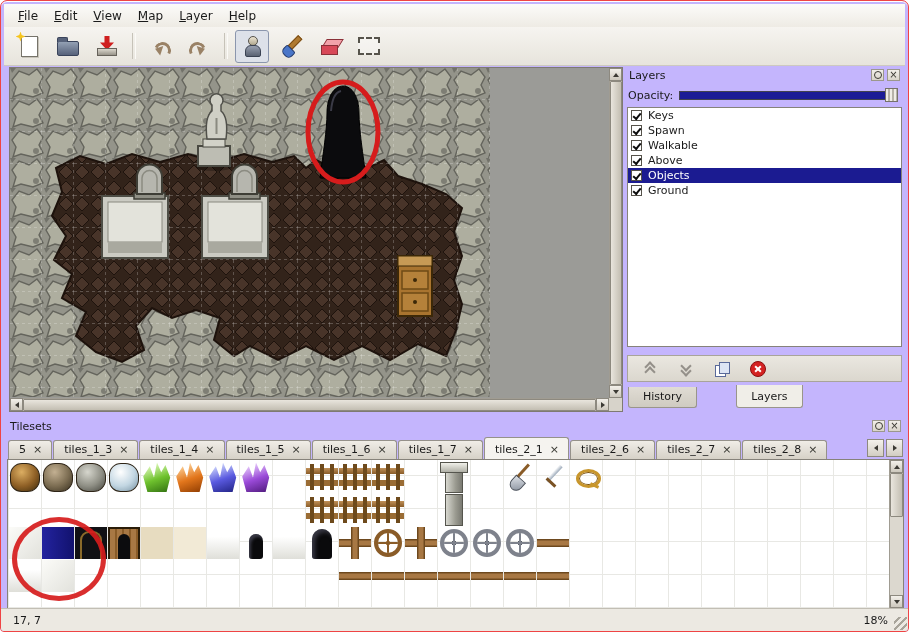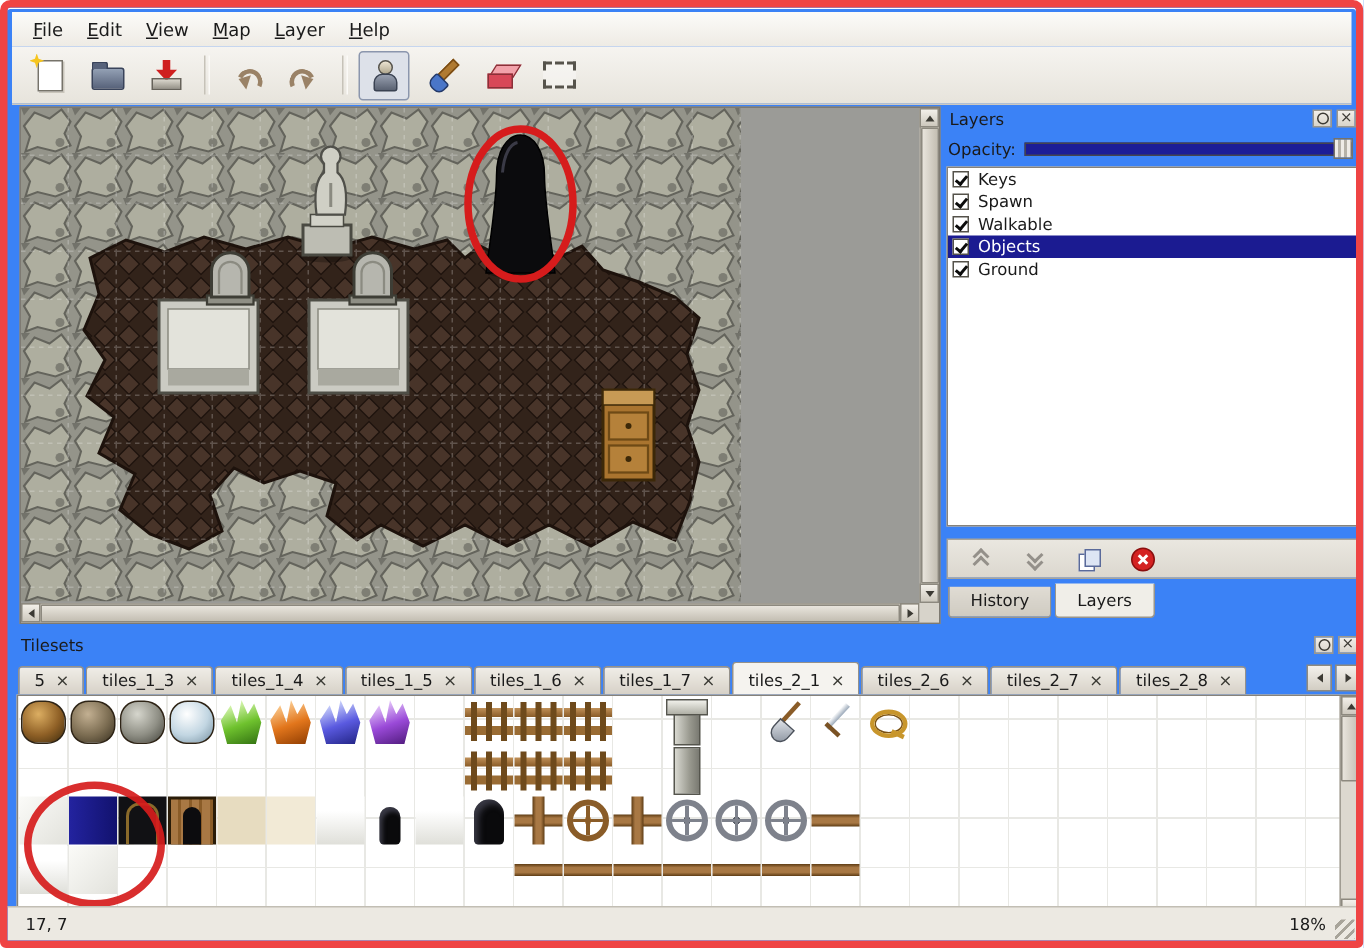--- a/index.html
+++ b/index.html
@@ -1,17 +1,17 @@
 <!DOCTYPE html>
 <html><head>
 <meta charset="utf-8">
 <style>
   html,body{margin:0;padding:0;background:#fff;}
   body{width:909px;height:632px;position:relative;font-family:"DejaVu Sans","Liberation Sans",sans-serif;color:#1a1a1a;-webkit-font-smoothing:antialiased;}
-  .window{position:absolute;inset:0;background:#3b82f6;border:5px solid #ef4444;border-radius:7px 7px 4px 4px;overflow:hidden;box-shadow:inset 0 1px 0 #fff;}
+  .window{position:absolute;inset:0;background:#c4b5fd;border:1px solid #ef4444;border-radius:7px 7px 4px 4px;overflow:hidden;box-shadow:inset 0 1px 0 #fff;}
   .spacer{flex:1;}
   u{text-decoration:underline;}
 
   
   .menu-bar{position:absolute;left:3px;right:3px;top:3px;height:23px;display:flex;align-items:center;padding-left:6px;background:linear-gradient(#fcfbf9,#eeebe4);font-size:12px;}
   .menu-item{padding:3px 8px;cursor:default;}
 
   
   .toolbar{position:absolute;left:3px;right:3px;top:26px;height:38px;display:flex;align-items:center;padding-left:8px;background:linear-gradient(#f6f4f0,#e7e4dc);border-bottom:1px solid #cdc9c0;}
   .tool-btn{width:32px;height:31px;margin-right:5px;display:flex;align-items:center;justify-content:center;border:1px solid transparent;border-radius:3px;}
@@ -87,21 +87,21 @@
   .ic-raise-icon::before{top:1px;}.ic-raise-icon::after{top:6px;}
   .ic-lower-icon::before,.ic-lower-icon::after{content:"";position:absolute;left:2px;width:6px;height:6px;border-right:2px solid #94908a;border-bottom:2px solid #94908a;transform:rotate(45deg);}
   .ic-lower-icon::before{top:0;}.ic-lower-icon::after{top:5px;}
   .ic-duplicate-icon{position:relative;width:15px;height:14px;}
   .ic-duplicate-icon::before{content:"";position:absolute;left:0;top:3px;width:9px;height:10px;background:#fff;border:1px solid #5a6a9a;}
   .ic-duplicate-icon::after{content:"";position:absolute;left:4px;top:0;width:9px;height:10px;background:#dde5f4;border:1px solid #5a6a9a;}
   .ic-delete-icon{position:relative;width:16px;height:16px;border-radius:50%;background:#d42222;border:1px solid #8a0e0e;box-sizing:border-box;}
   .ic-delete-icon::before,.ic-delete-icon::after{content:"";position:absolute;left:3px;top:6px;width:8px;height:2px;background:#fff;}
   .ic-delete-icon::before{transform:rotate(45deg);}
   .ic-delete-icon::after{transform:rotate(-45deg);}
-  .dock-tabs{display:flex;margin-top:5px;padding-left:2px;}
+  .dock-tabs{display:flex;margin-top:5px;padding-left:2px;gap:37px;}
   .dock-tab{padding:3px 14px 4px 14px;font-size:11px;background:linear-gradient(#e0dcd4,#cfcbc1);border:1px solid #99958b;border-top:none;margin-right:2px;border-radius:0 0 3px 3px;}
   .dock-tab.active{background:#f0eee8;margin-top:-2px;padding-top:5px;}
 
   
   .tilesets-dock{position:absolute;left:6px;top:417px;width:897px;height:193px;}
   .ts-tabbar{display:flex;align-items:flex-end;height:25px;padding:0 1px;}
   .ts-tabs{display:flex;align-items:flex-end;flex:1;overflow:hidden;}
   .ts-tab{display:flex;align-items:center;gap:7px;padding:2px 9px 3px 10px;font-size:11px;white-space:nowrap;background:linear-gradient(#f0ede7,#d6d1c7);border:1px solid #95918a;border-bottom:none;border-radius:3px 3px 0 0;margin-right:1px;}
   .ts-tab.active{background:#f5f3ef;padding-top:5px;}
   .tab-close{font-size:11px;line-height:1;color:#3a3a34;}
@@ -329,20 +329,24 @@
           <div class="layer-label">Keys</div>
         </div>
         <div class="layer-row">
           <div class="checkbox checked"></div>
           <div class="layer-label">Spawn</div>
         </div>
         <div class="layer-row">
           <div class="checkbox checked"></div>
           <div class="layer-label">Walkable</div>
         </div>
+        <div class="layer-row">
+          <div class="checkbox checked"></div>
+          <div class="layer-label">Above</div>
+        </div>
         <div class="layer-row selected">
           <div class="checkbox checked"></div>
           <div class="layer-label">Objects</div>
         </div>
         <div class="layer-row">
           <div class="checkbox checked"></div>
           <div class="layer-label">Ground</div>
         </div>
       </div>
     <div class="layer-toolbar">

